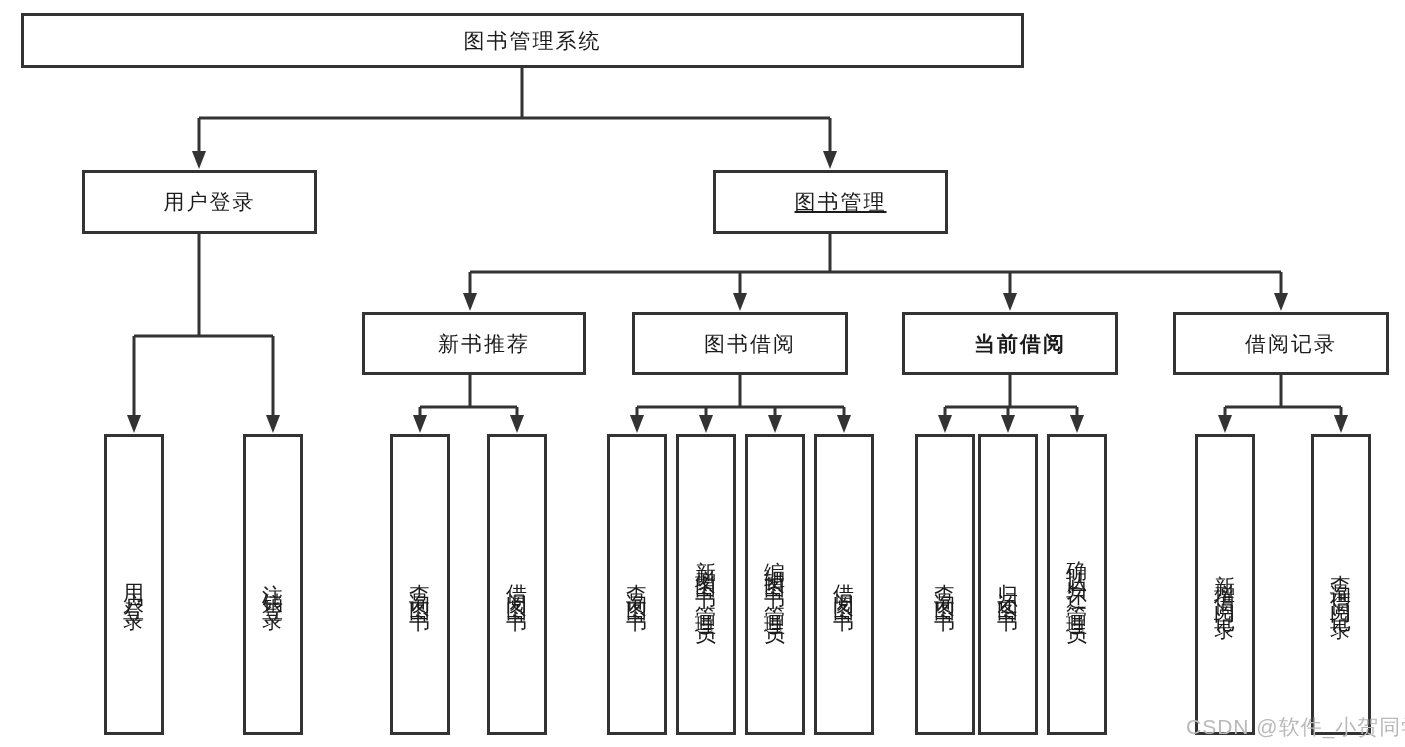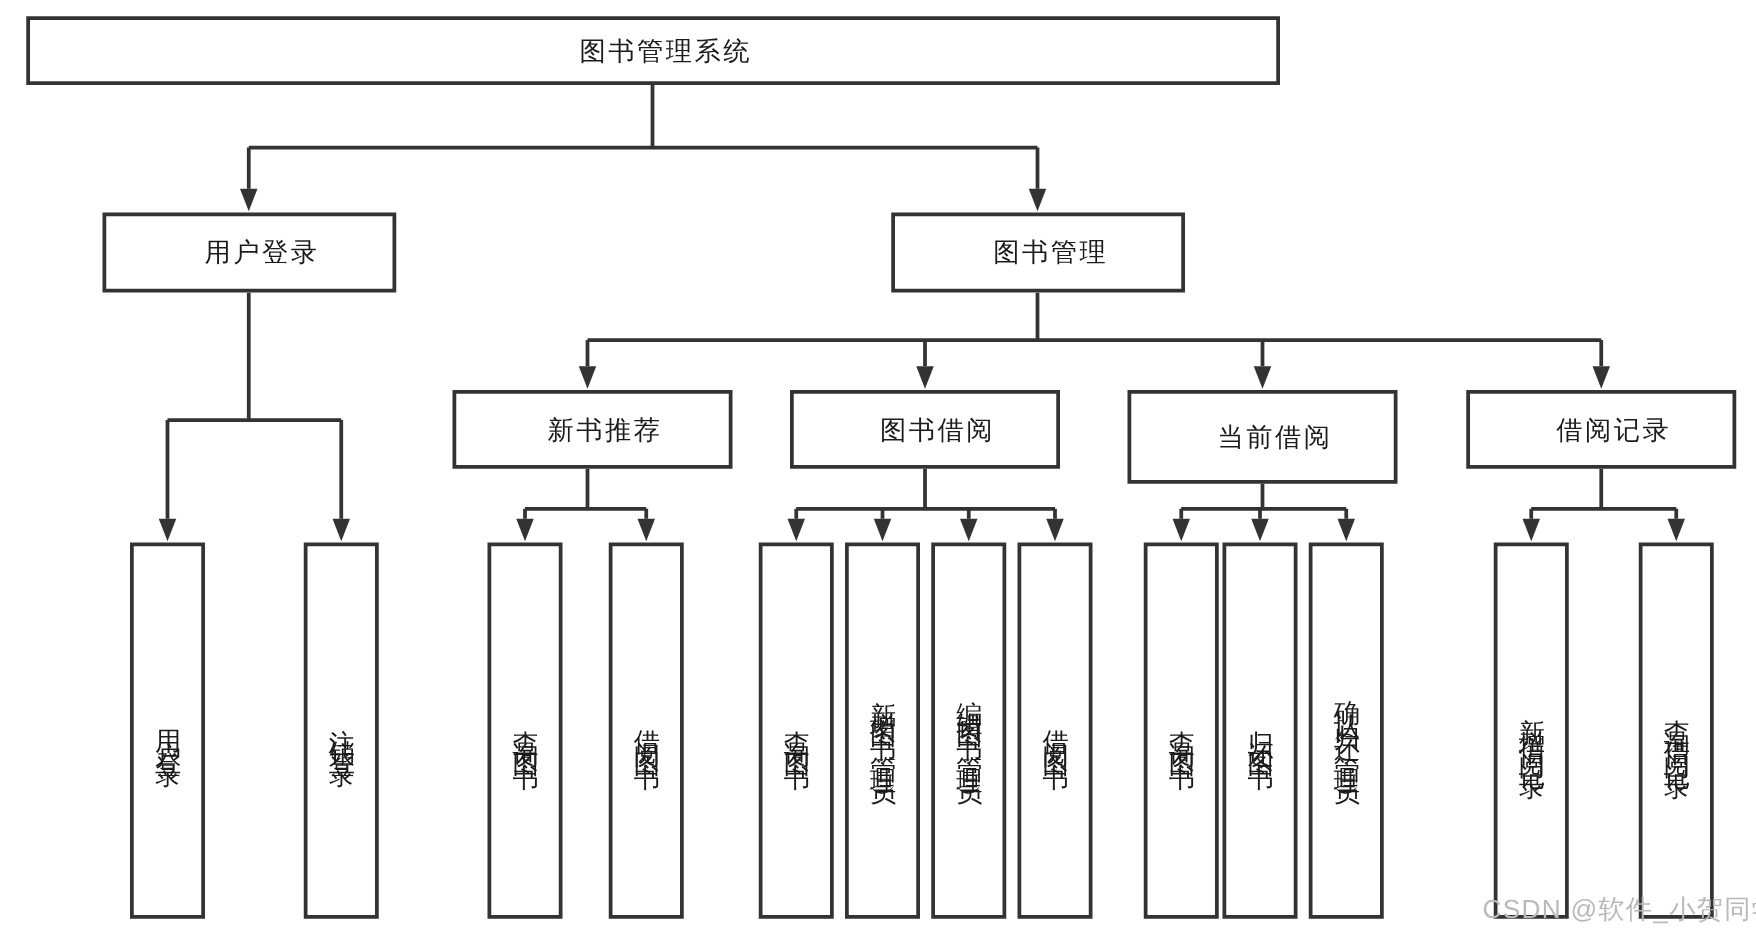--- a/index.html
+++ b/index.html
@@ -125,25 +125,25 @@
       <polygon points="1001,415 1015,415 1008,433"></polygon>
       <polygon points="1070,415 1084,415 1077,433"></polygon>
       <polygon points="1218,415 1232,415 1225,433"></polygon>
       <polygon points="1334,415 1348,415 1341,433"></polygon>
     </g>
   </svg>
 
   <div class="hbox" style="left:21px;top:13px;width:1003px;height:55px;">图书管理系统</div>
 
   <div class="hbox" style="left:82px;top:170px;width:235px;height:64px;">用户登录</div>
-  <div class="hbox" style="left:713px;top:170px;width:235px;height:64px;">图书管理</div>
+  <div class="hbox" style="left:713px;top:170px;width:235px;height:64px;text-decoration:underline;">图书管理</div>
 
   <div class="hbox" style="left:362px;top:312px;width:224px;height:63px;">新书推荐</div>
   <div class="hbox" style="left:632px;top:312px;width:216px;height:63px;text-align:center;">图书借阅</div>
-  <div class="hbox" style="left:902px;top:312px;width:216px;height:75px;">当前借阅</div>
+  <div class="hbox" style="left:902px;top:312px;width:216px;height:63px;font-weight:bold;">当前借阅</div>
   <div class="hbox" style="left:1173px;top:312px;width:216px;height:63px;">借阅记录</div>
 
   <div class="vbox" style="left:104px;">用户登录</div>
   <div class="vbox" style="left:243px;">注销登录</div>
 
   <div class="vbox" style="left:390px;">查询图书</div>
   <div class="vbox" style="left:487px;">借阅图书</div>
 
   <div class="vbox" style="left:607px;">查询图书</div>
   <div class="vbox" style="left:676px;">新增图书（管理员）</div>

